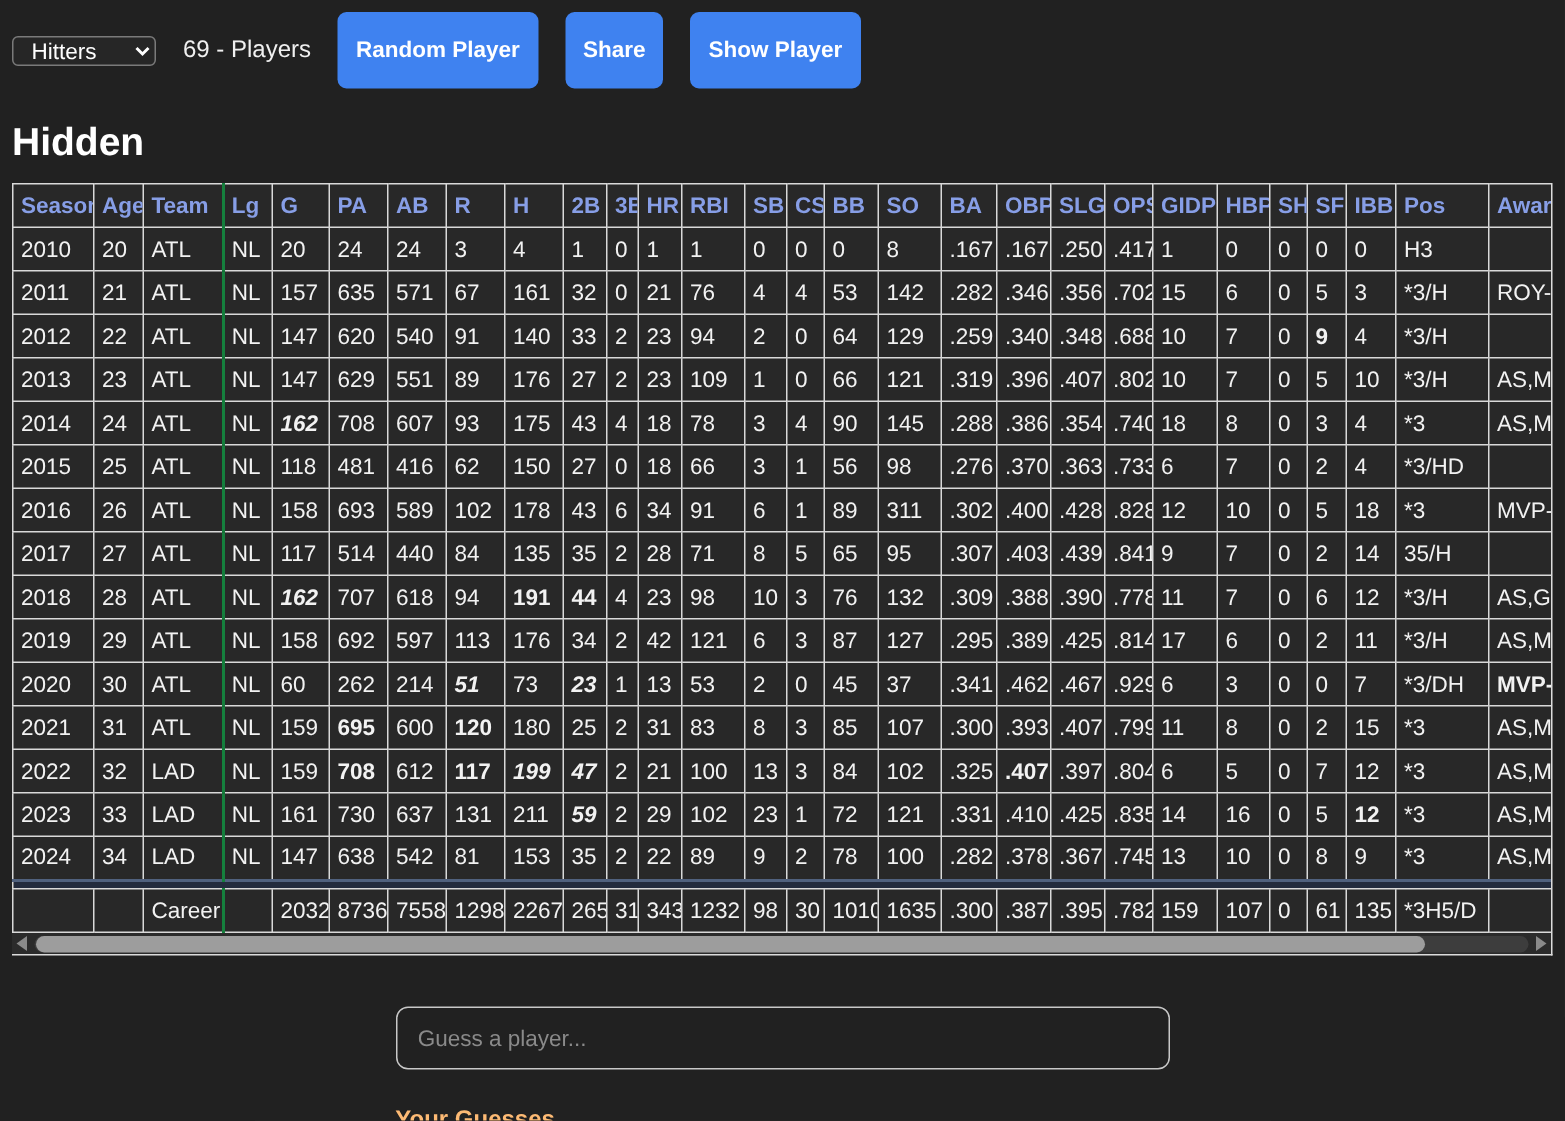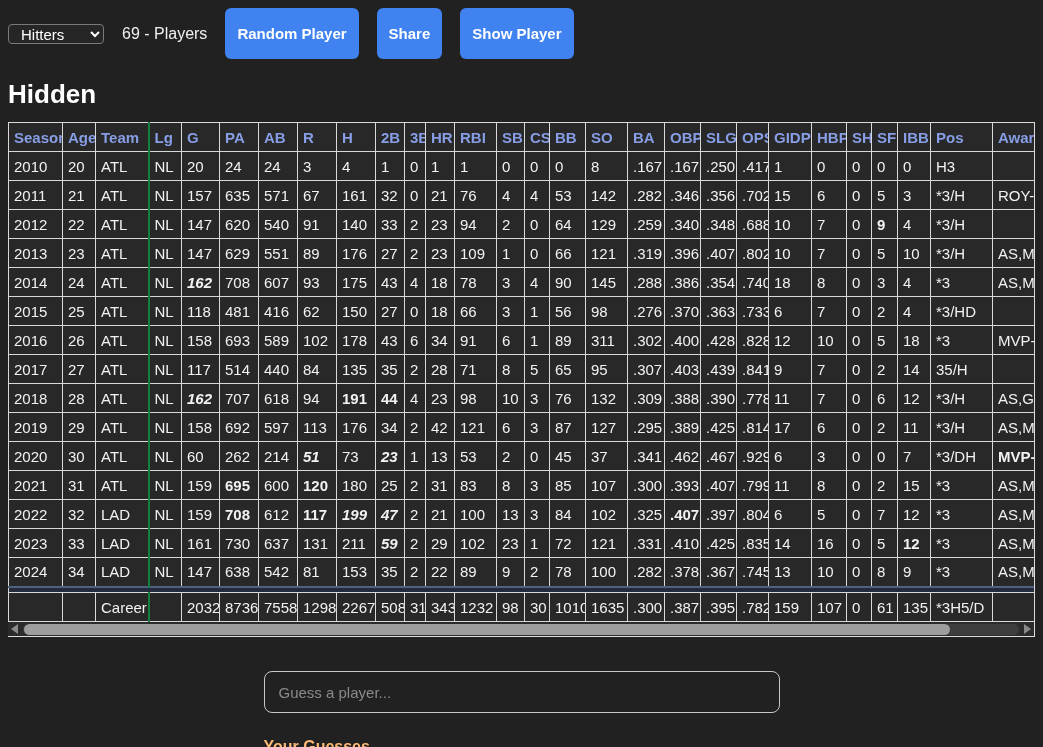--- a/index.html
+++ b/index.html
@@ -613,21 +613,21 @@
         <tr>
           <td></td>
           <td></td>
           <td>Career</td>
           <td></td>
           <td>2032</td>
           <td>8736</td>
           <td>7558</td>
           <td>1298</td>
           <td>2267</td>
-          <td>508</td>
+          <td>265</td>
           <td>31</td>
           <td>343</td>
           <td>1232</td>
           <td>98</td>
           <td>30</td>
           <td>1010</td>
           <td>1635</td>
           <td>.300</td>
           <td>.387</td>
           <td>.395</td>

